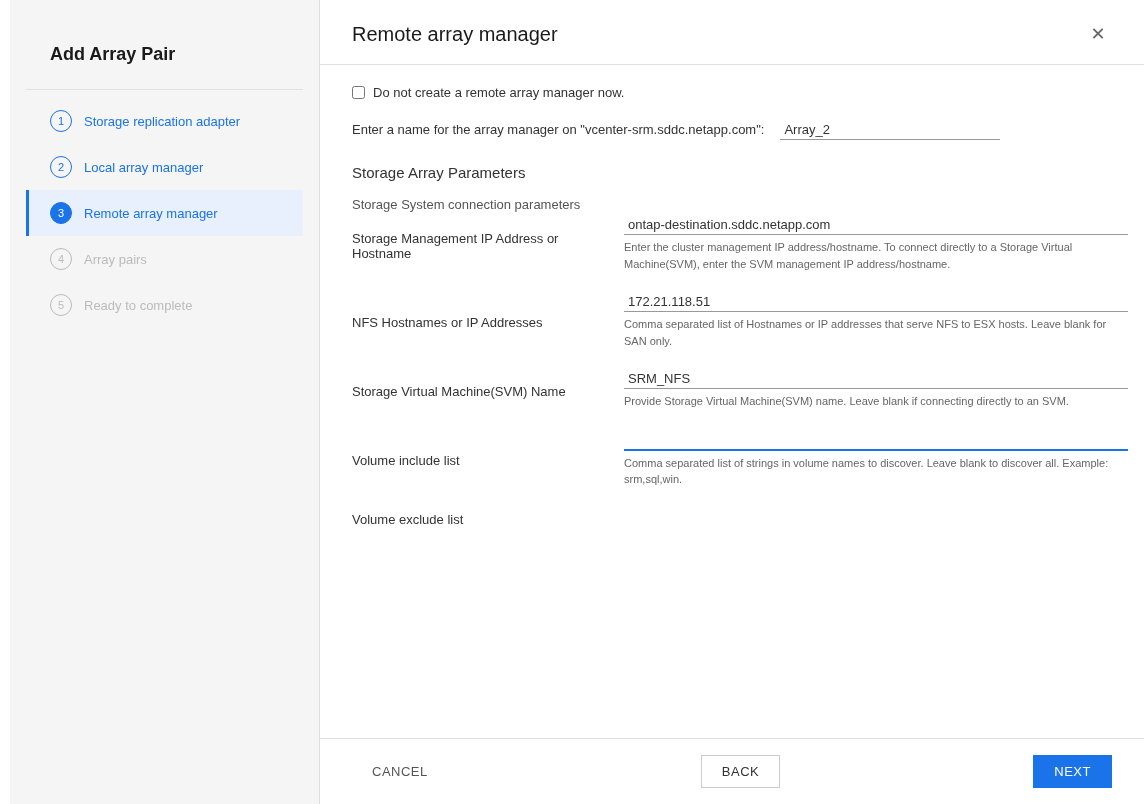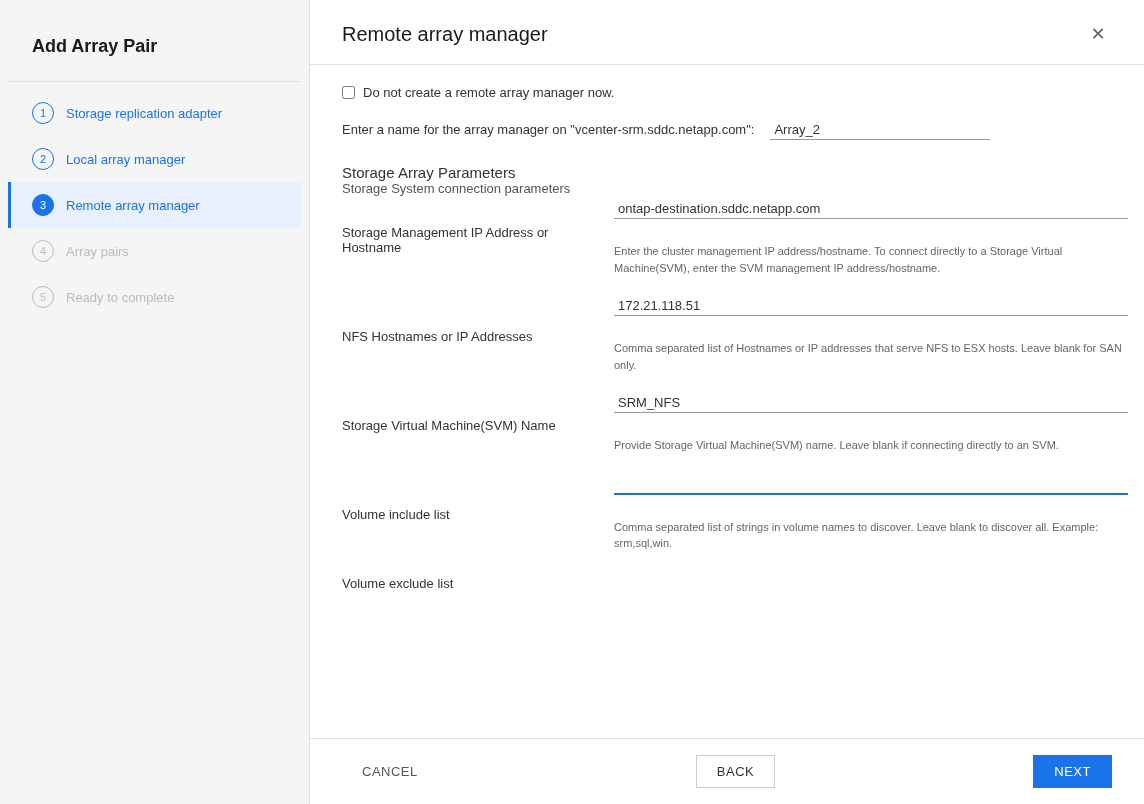--- a/index.html
+++ b/index.html
@@ -24,22 +24,23 @@
     .dialog-inner {
       display: flex;
       flex: 1;
       overflow: hidden;
     }
     
     .sidebar {
       width: 310px;
       background: #f5f5f5;
       border-right: 1px solid #ddd;
-      padding: 8px;
+      padding: 16px;
       flex-shrink: 0;
+      margin-left: 10px;
     }
     .sidebar-title {
       font-size: 18px;
       font-weight: 600;
       color: #1a1a1a;
       padding: 28px 24px 24px 24px;
       border-bottom: 1px solid #e0e0e0;
     }
     .sidebar-steps {
       padding: 8px 0;
@@ -158,20 +159,21 @@
       color: #333;
       background: transparent;
       flex: 1;
       max-width: 220px;
     }
     
     .section-header {
       font-size: 15px;
       font-weight: 500;
       color: #333;
+      margin-bottom: 16px;
     }
     .section-subheader {
       font-size: 13px;
       color: #555;
       margin-bottom: 3px;
     }
     
     .form-field {
       display: flex;
       margin-bottom: 20px;
@@ -201,21 +203,20 @@
       background: transparent;
       margin-bottom: 4px;
     }
     .field-input.focused {
       border-bottom: 2px solid #1a73e8;
     }
     .field-hint {
       font-size: 11px;
       color: #666;
       line-height: 1.5;
-      margin-top: 20px;
     }
     
     .footer {
       display: flex;
       justify-content: space-between;
       align-items: center;
       padding: 16px 32px;
       border-top: 1px solid #e0e0e0;
       gap: 12px;
       background: #fff;

